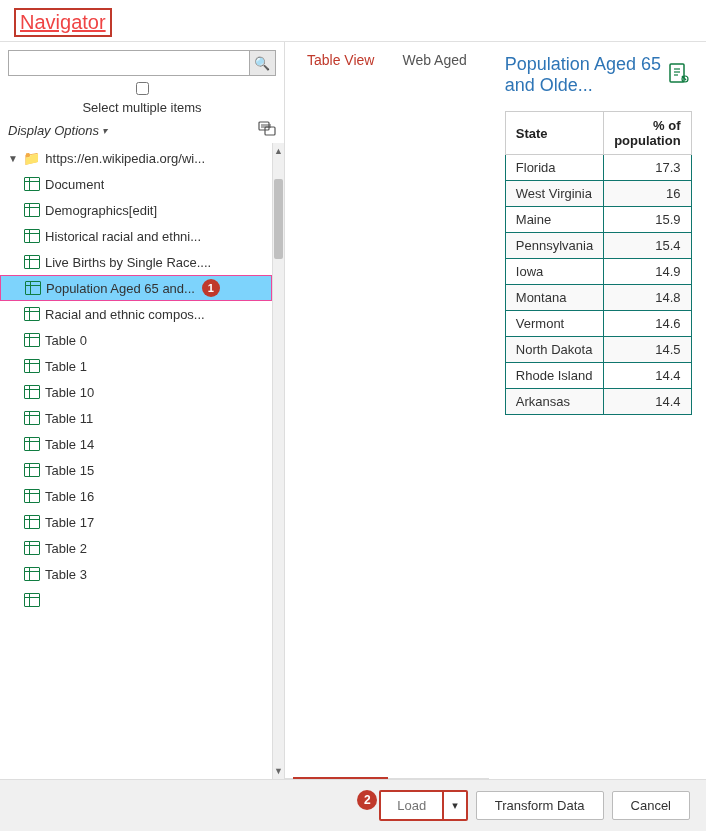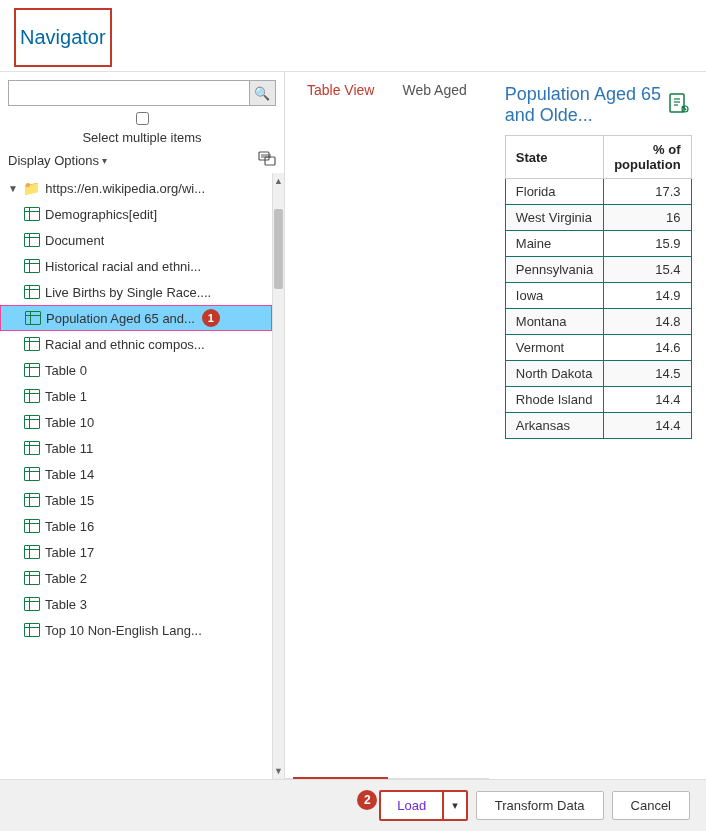--- a/index.html
+++ b/index.html
@@ -24,24 +24,25 @@
 
     
     .dialog-header {
       background: #fff;
       padding: 8px 14px 4px 14px;
       border-bottom: 1px solid #e0e0e0;
     }
     .dialog-title {
       font-size: 20px;
       font-weight: 400;
-      color: #0369a1;
+      color: #ef4444;
       border: 2px solid #c0392b;
       display: inline-block;
-      padding: 16px 4px;
+      padding: 1px 4px;
+      text-decoration: underline;
     }
 
     
     .dialog-body {
       display: flex;
       flex: 1;
       overflow: hidden;
     }
 
     
@@ -103,20 +104,21 @@
     .display-options-btn {
       display: flex;
       align-items: center;
       gap: 3px;
       font-size: 13px;
       color: #333;
       cursor: pointer;
       background: none;
       border: none;
       padding: 0;
+      font-style: italic;
     }
     .display-options-btn .arrow {
       font-size: 10px;
       color: #555;
     }
     .refresh-icon-btn {
       background: none;
       border: none;
       cursor: pointer;
       color: #555;
@@ -265,21 +267,21 @@
     .preview-area {
       flex: 1;
       padding: 12px 16px;
       overflow: auto;
     }
 
     .preview-header {
       display: flex;
       align-items: center;
       justify-content: space-between;
-      margin-bottom: 9px;
+      margin-bottom: 15px;
     }
     .preview-title {
       font-size: 18px;
       color: #2e75b6;
       font-weight: 400;
     }
     .preview-icon {
       font-size: 18px;
       color: #107c41;
       cursor: pointer;
@@ -339,21 +341,21 @@
       display: flex;
       align-items: stretch;
       position: relative;
     }
     .load-btn {
       padding: 6px 16px;
       font-size: 13px;
       cursor: pointer;
       background: #fff;
       border: 2px solid #c0392b;
-      color: #6d28d9;
+      color: #737373;
       border-right: 1px solid #c0392b;
       border-radius: 2px 0 0 2px;
     }
     .load-dropdown-btn {
       padding: 6px 8px;
       font-size: 11px;
       cursor: pointer;
       background: #fff;
       border: 2px solid #c0392b;
       border-left: 1px solid #c0392b;
@@ -429,32 +431,32 @@
           </div>
 
           <div class="tree-item indent1">
             <span class="table-icon">
               <svg class="table-icon-svg" viewBox="0 0 16 14" fill="none" xmlns="http://www.w3.org/2000/svg">
                 <rect x="0.5" y="0.5" width="15" height="13" rx="0.5" stroke="#107c41" stroke-width="1" fill="none"></rect>
                 <line x1="0.5" y1="4.5" x2="15.5" y2="4.5" stroke="#107c41" stroke-width="1"></line>
                 <line x1="5.5" y1="0.5" x2="5.5" y2="13.5" stroke="#107c41" stroke-width="1"></line>
               </svg>
             </span>
+            <span class="item-text">Document</span>
+          </div>
+
+          <div class="tree-item indent1">
+            <span class="table-icon">
+              <svg class="table-icon-svg" viewBox="0 0 16 14" fill="none" xmlns="http://www.w3.org/2000/svg">
+                <rect x="0.5" y="0.5" width="15" height="13" rx="0.5" stroke="#107c41" stroke-width="1" fill="none"></rect>
+                <line x1="0.5" y1="4.5" x2="15.5" y2="4.5" stroke="#107c41" stroke-width="1"></line>
+                <line x1="5.5" y1="0.5" x2="5.5" y2="13.5" stroke="#107c41" stroke-width="1"></line>
+              </svg>
+            </span>
             <span class="item-text">Demographics[edit]</span>
-          </div>
-
-          <div class="tree-item indent1">
-            <span class="table-icon">
-              <svg class="table-icon-svg" viewBox="0 0 16 14" fill="none" xmlns="http://www.w3.org/2000/svg">
-                <rect x="0.5" y="0.5" width="15" height="13" rx="0.5" stroke="#107c41" stroke-width="1" fill="none"></rect>
-                <line x1="0.5" y1="4.5" x2="15.5" y2="4.5" stroke="#107c41" stroke-width="1"></line>
-                <line x1="5.5" y1="0.5" x2="5.5" y2="13.5" stroke="#107c41" stroke-width="1"></line>
-              </svg>
-            </span>
-            <span class="item-text">Document</span>
           </div>
 
           <div class="tree-item indent1">
             <span class="table-icon">
               <svg class="table-icon-svg" viewBox="0 0 16 14" fill="none" xmlns="http://www.w3.org/2000/svg">
                 <rect x="0.5" y="0.5" width="15" height="13" rx="0.5" stroke="#107c41" stroke-width="1" fill="none"></rect>
                 <line x1="0.5" y1="4.5" x2="15.5" y2="4.5" stroke="#107c41" stroke-width="1"></line>
                 <line x1="5.5" y1="0.5" x2="5.5" y2="13.5" stroke="#107c41" stroke-width="1"></line>
               </svg>
             </span>
@@ -607,21 +609,20 @@
           </div>
 
           <div class="tree-item indent1">
             <span class="table-icon">
               <svg class="table-icon-svg" viewBox="0 0 16 14" fill="none" xmlns="http://www.w3.org/2000/svg">
                 <rect x="0.5" y="0.5" width="15" height="13" rx="0.5" stroke="#107c41" stroke-width="1" fill="none"></rect>
                 <line x1="0.5" y1="4.5" x2="15.5" y2="4.5" stroke="#107c41" stroke-width="1"></line>
                 <line x1="5.5" y1="0.5" x2="5.5" y2="13.5" stroke="#107c41" stroke-width="1"></line>
               </svg>
             </span>
-            <span class="item-text">Top 10 Non-English Lang...</span>
           </div>
 
         </div>
 
         <div class="tree-scrollbar">
           <div class="scrollbar-arrow">▲</div>
           <div class="scrollbar-track">
             <div class="scrollbar-thumb"></div>
           </div>
           <div class="scrollbar-arrow">▼</div>

